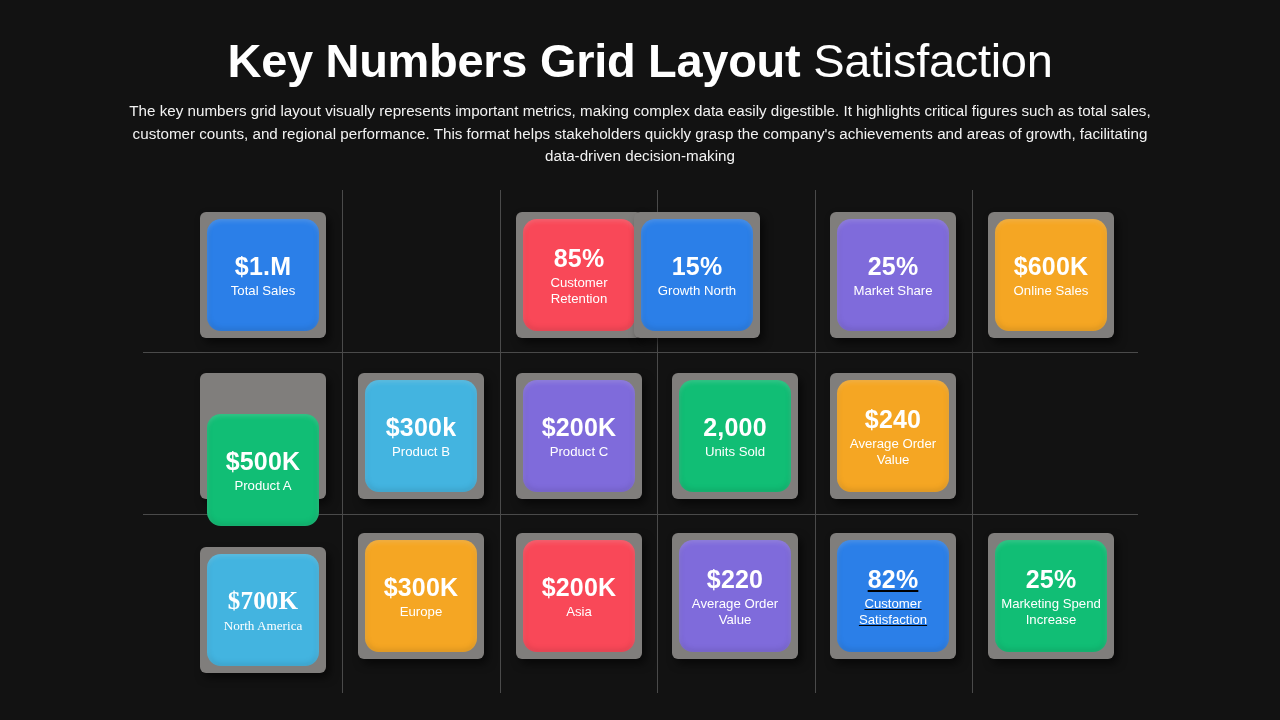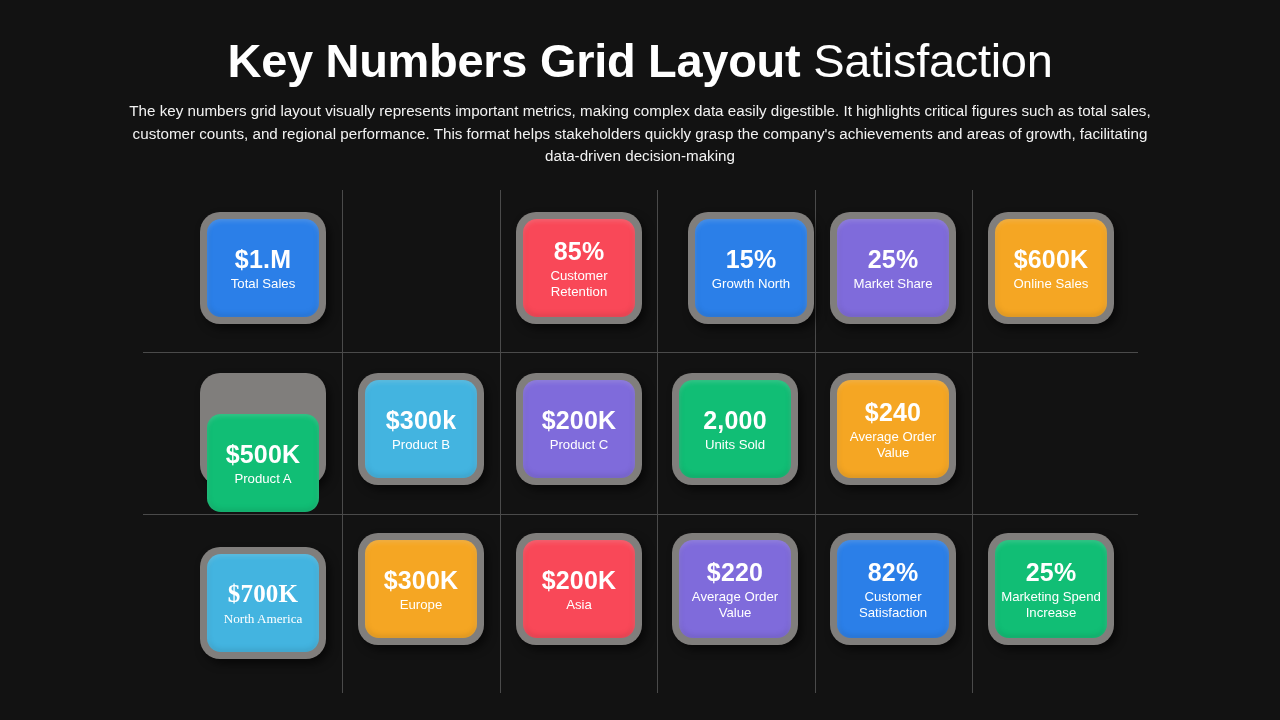--- a/index.html
+++ b/index.html
@@ -45,22 +45,22 @@
     width:1px;
     background:#4a4a4a;
   }
 
   
   .grid { position:absolute; left:0; top:0; width:1280px; height:720px; }
 
   .card {
     position:absolute;
     width:126px;
-    height:112px;
-    border-radius:20px;
+    height:126px;
+    border-radius:6px;
     background:#807e7c;
     padding:7px;
     box-shadow:4px 5px 9px rgba(0,0,0,0.55);
   }
   .card-inner {
     width:100%;
     height:100%;
     border-radius:14px;
     display:flex;
     flex-direction:column;
@@ -117,21 +117,21 @@
           <div class="card-value">$1.M</div>
           <div class="card-label">Total Sales</div>
         </div>
       </div>
       <div class="card" style="left: 516px; top: 212px; background: rgb(128, 126, 124);">
         <div class="card-inner" style="background: linear-gradient(rgb(249, 72, 88) 0%, rgb(249, 72, 88) 100%);">
           <div class="card-value">85%</div>
           <div class="card-label">Customer Retention</div>
         </div>
       </div>
-      <div class="card" style="left: 688px; top: 212px; background: rgb(128, 126, 124);">
+      <div class="card" style="left: 634px; top: 212px; background: rgb(128, 126, 124);">
         <div class="card-inner" style="background: linear-gradient(rgb(43, 127, 232) 0%, rgb(43, 127, 232) 100%);">
           <div class="card-value">15%</div>
           <div class="card-label">Growth North</div>
         </div>
       </div>
       <div class="card" style="left: 830px; top: 212px; background: rgb(128, 126, 124);">
         <div class="card-inner" style="background: linear-gradient(rgb(127, 107, 219) 0%, rgb(127, 107, 219) 100%);">
           <div class="card-value">25%</div>
           <div class="card-label">Market Share</div>
         </div>
@@ -190,21 +190,21 @@
           <div class="card-label">Asia</div>
         </div>
       </div>
       <div class="card" style="left: 672px; top: 533px; background: rgb(128, 126, 124);">
         <div class="card-inner" style="background: linear-gradient(rgb(127, 107, 219) 0%, rgb(127, 107, 219) 100%);">
           <div class="card-value">$220</div>
           <div class="card-label">Average Order Value</div>
         </div>
       </div>
       <div class="card" style="left: 830px; top: 533px; background: rgb(128, 126, 124);">
-        <div class="card-inner" style="background: linear-gradient(rgb(43, 127, 232) 0%, rgb(43, 127, 232) 100%);">
+        <div class="card-inner" style="background: linear-gradient(rgb(43, 127, 232) 0%, rgb(43, 127, 232) 100%); text-decoration: underline;">
           <div class="card-value">82%</div>
           <div class="card-label">Customer Satisfaction</div>
         </div>
       </div>
       <div class="card" style="left: 988px; top: 533px; background: rgb(128, 126, 124);">
         <div class="card-inner" style="background: linear-gradient(rgb(17, 190, 117) 0%, rgb(17, 190, 117) 100%);">
           <div class="card-value">25%</div>
           <div class="card-label">Marketing Spend Increase</div>
         </div>
       </div>

